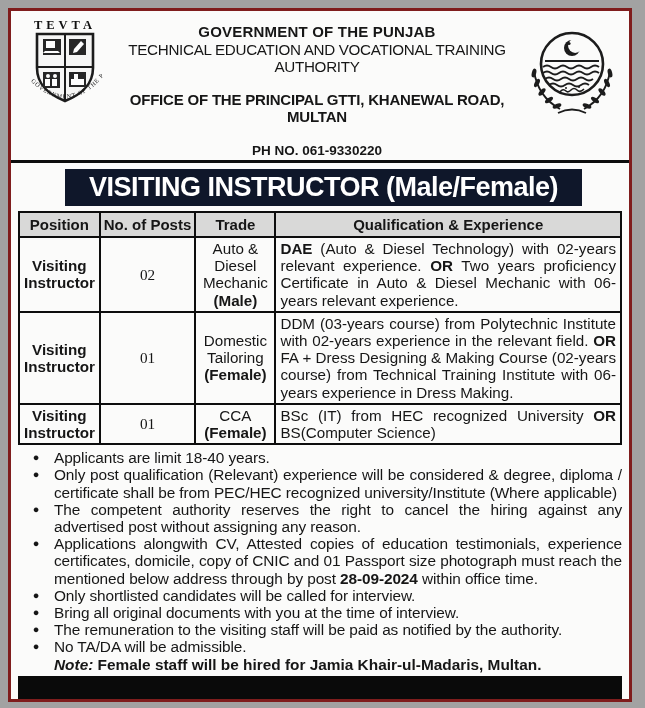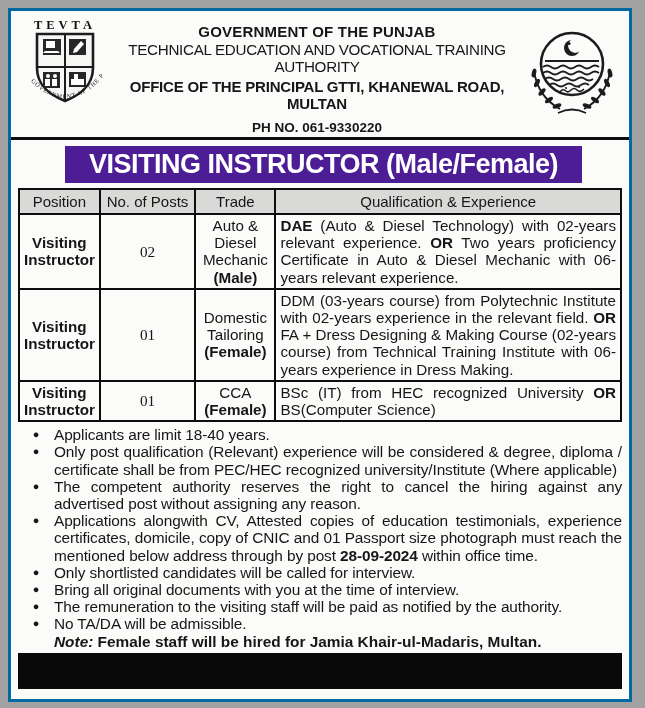--- a/index.html
+++ b/index.html
@@ -7,40 +7,40 @@
   body {
     background: #a2a2a2;
     font-family: "Liberation Sans", sans-serif;
     color: #161616;
     position: relative;
     overflow: hidden;
   }
   .doc {
     position: absolute;
     left: 8px; top: 8px; right: 13px; bottom: 6px;
-    border: 3px solid #0369a1;
+    border: 3px solid #7f1d1d;
     background: #fbfbfa;
     padding: 6px 7px 0 7px;
     overflow: hidden;
   }
   
   .header { display: flex; align-items: flex-start; }
   .logo-left { width: 94px; flex: 0 0 94px; }
   .logo-right { width: 100px; flex: 0 0 100px; padding-top: 10px; }
   .head-center { flex: 1; text-align: center; padding-top: 6px; }
   .h-line1 { font-weight: bold; font-size: 15px; letter-spacing: 0.2px; }
   .h-line2 { font-size: 15.2px; margin-top: 1px; letter-spacing: -0.3px; }
-  .h-line3 { font-weight: bold; font-size: 15px; margin-top: 3px; letter-spacing: -0.2px; }
+  .h-line3 { font-weight: bold; font-size: 15px; margin-top: 16px; letter-spacing: -0.2px; }
   .h-line4 { font-size: 13.5px; margin-top: 3px; }
-  .h-line5 { font-weight: bold; font-size: 13.5px; margin-top: 8px; }
+  .h-line5 { font-weight: bold; font-size: 13.5px; margin-top: 18px; }
   .head-rule { border-top: 3px solid #0d0d0d; margin: 2px -7px 0 -7px; }
   
   .title-bar {
     margin: 6px 40px 5px 47px;
-    background: #4c1d95;
+    background: #0f172a;
     color: #ffffff;
     text-align: center;
     font-weight: bold;
     font-size: 27px;
     line-height: 36px;
     height: 37px;
     letter-spacing: -0.5px;
   }
   
   .intro {
@@ -54,21 +54,21 @@
   table.jobs {
     width: 100%;
     border-collapse: collapse;
     margin-top: 3px;
     table-layout: fixed;
   }
   table.jobs th, table.jobs td { border: 2px solid #0d0d0d; }
   table.jobs th {
     background: #d9d9d8;
     font-size: 15px;
-    font-weight: normal;
+    font-weight: bold;
     height: 25px;
     padding: 1px 0;
   }
   table.jobs td {
     font-size: 15.2px;
     line-height: 17.2px;
     vertical-align: middle;
     padding: 2px 4px;
   }
   td.c-pos { font-weight: bold; text-align: center; margin-top: 39px; }

